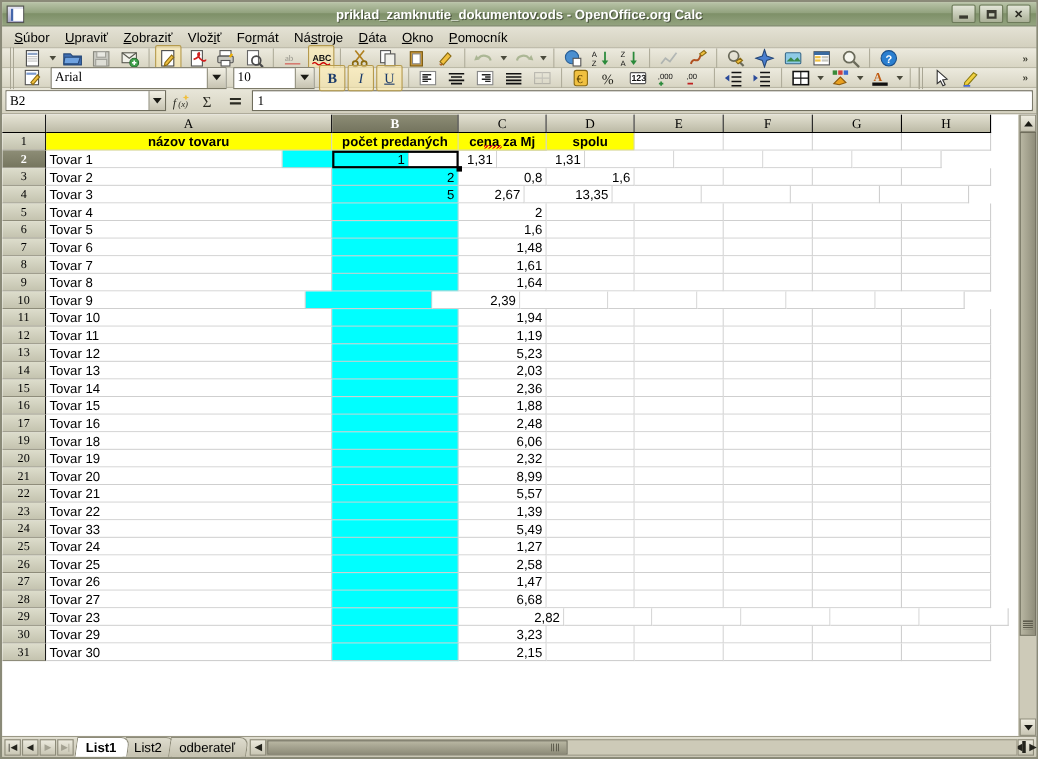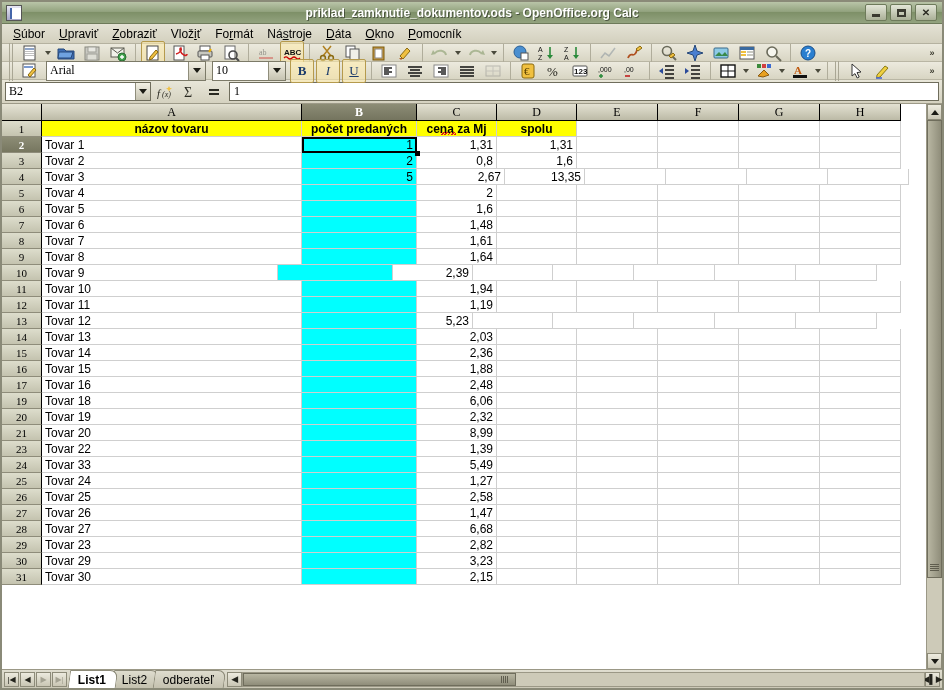--- a/index.html
+++ b/index.html
@@ -782,21 +782,21 @@
               <div class="cell hdr" style="width: 115px;">počet predaných</div>
               <div class="cell hdr squiggle" style="width: 80px;">cena za Mj<span class="sq"></span></div>
               <div class="cell hdr" style="width: 80px;">spolu</div>
               <div class="cell " style="width: 81px;"></div>
               <div class="cell " style="width: 81px;"></div>
               <div class="cell " style="width: 81px;"></div>
               <div class="cell " style="width: 81px;"></div>
             </div>
             <div class="row">
               <div class="rowh sel">2</div>
-              <div class="cell " style="width: 260px;">Tovar 1</div>
+              <div class="cell " style="width: 215px;">Tovar 1</div>
               <div class="cell num cyan" style="width: 115px;">1</div>
               <div class="cell num" style="width: 80px;">1,31</div>
               <div class="cell num" style="width: 80px;">1,31</div>
               <div class="cell " style="width: 81px;"></div>
               <div class="cell " style="width: 81px;"></div>
               <div class="cell " style="width: 81px;"></div>
               <div class="cell " style="width: 81px;"></div>
             </div>
             <div class="row">
               <div class="rowh">3</div>
@@ -806,21 +806,21 @@
               <div class="cell num" style="width: 80px;">1,6</div>
               <div class="cell " style="width: 81px;"></div>
               <div class="cell " style="width: 81px;"></div>
               <div class="cell " style="width: 81px;"></div>
               <div class="cell " style="width: 81px;"></div>
             </div>
             <div class="row">
               <div class="rowh">4</div>
               <div class="cell " style="width: 260px;">Tovar 3</div>
               <div class="cell num cyan" style="width: 115px;">5</div>
-              <div class="cell num" style="width: 88px;">2,67</div>
+              <div class="cell num" style="width: 60px;">2,67</div>
               <div class="cell num" style="width: 80px;">13,35</div>
               <div class="cell " style="width: 81px;"></div>
               <div class="cell " style="width: 81px;"></div>
               <div class="cell " style="width: 81px;"></div>
               <div class="cell " style="width: 81px;"></div>
             </div>
             <div class="row">
               <div class="rowh">5</div>
               <div class="cell " style="width: 260px;">Tovar 4</div>
               <div class="cell num cyan" style="width: 115px;"></div>
@@ -905,21 +905,21 @@
               <div class="cell num" style="width: 80px;"></div>
               <div class="cell " style="width: 81px;"></div>
               <div class="cell " style="width: 81px;"></div>
               <div class="cell " style="width: 81px;"></div>
               <div class="cell " style="width: 81px;"></div>
             </div>
             <div class="row">
               <div class="rowh">13</div>
               <div class="cell " style="width: 260px;">Tovar 12</div>
               <div class="cell num cyan" style="width: 115px;"></div>
-              <div class="cell num" style="width: 56px;">5,23</div>
+              <div class="cell num" style="width: 80px;">5,23</div>
               <div class="cell num" style="width: 80px;"></div>
               <div class="cell " style="width: 81px;"></div>
               <div class="cell " style="width: 81px;"></div>
               <div class="cell " style="width: 81px;"></div>
               <div class="cell " style="width: 81px;"></div>
             </div>
             <div class="row">
               <div class="rowh">14</div>
               <div class="cell " style="width: 260px;">Tovar 13</div>
               <div class="cell num cyan" style="width: 115px;"></div>
@@ -990,20 +990,31 @@
               <div class="cell " style="width: 260px;">Tovar 20</div>
               <div class="cell num cyan" style="width: 115px;"></div>
               <div class="cell num" style="width: 80px;">8,99</div>
               <div class="cell num" style="width: 80px;"></div>
               <div class="cell " style="width: 81px;"></div>
               <div class="cell " style="width: 81px;"></div>
               <div class="cell " style="width: 81px;"></div>
               <div class="cell " style="width: 81px;"></div>
             </div>
             <div class="row">
+              <div class="rowh">22</div>
+              <div class="cell " style="width: 260px;">Tovar 21</div>
+              <div class="cell num cyan" style="width: 115px;"></div>
+              <div class="cell num" style="width: 80px;">5,57</div>
+              <div class="cell num" style="width: 80px;"></div>
+              <div class="cell " style="width: 81px;"></div>
+              <div class="cell " style="width: 81px;"></div>
+              <div class="cell " style="width: 81px;"></div>
+              <div class="cell " style="width: 81px;"></div>
+            </div>
+            <div class="row">
               <div class="rowh">23</div>
               <div class="cell " style="width: 260px;">Tovar 22</div>
               <div class="cell num cyan" style="width: 115px;"></div>
               <div class="cell num" style="width: 80px;">1,39</div>
               <div class="cell num" style="width: 80px;"></div>
               <div class="cell " style="width: 81px;"></div>
               <div class="cell " style="width: 81px;"></div>
               <div class="cell " style="width: 81px;"></div>
               <div class="cell " style="width: 81px;"></div>
             </div>
@@ -1059,21 +1070,21 @@
               <div class="cell num" style="width: 80px;"></div>
               <div class="cell " style="width: 81px;"></div>
               <div class="cell " style="width: 81px;"></div>
               <div class="cell " style="width: 81px;"></div>
               <div class="cell " style="width: 81px;"></div>
             </div>
             <div class="row">
               <div class="rowh">29</div>
               <div class="cell " style="width: 260px;">Tovar 23</div>
               <div class="cell num cyan" style="width: 115px;"></div>
-              <div class="cell num" style="width: 80px;">2,82</div>
+              <div class="cell num" style="width: 96px;">2,82</div>
               <div class="cell num" style="width: 80px;"></div>
               <div class="cell " style="width: 81px;"></div>
               <div class="cell " style="width: 81px;"></div>
               <div class="cell " style="width: 81px;"></div>
               <div class="cell " style="width: 81px;"></div>
             </div>
             <div class="row">
               <div class="rowh">30</div>
               <div class="cell " style="width: 260px;">Tovar 29</div>
               <div class="cell num cyan" style="width: 115px;"></div>

